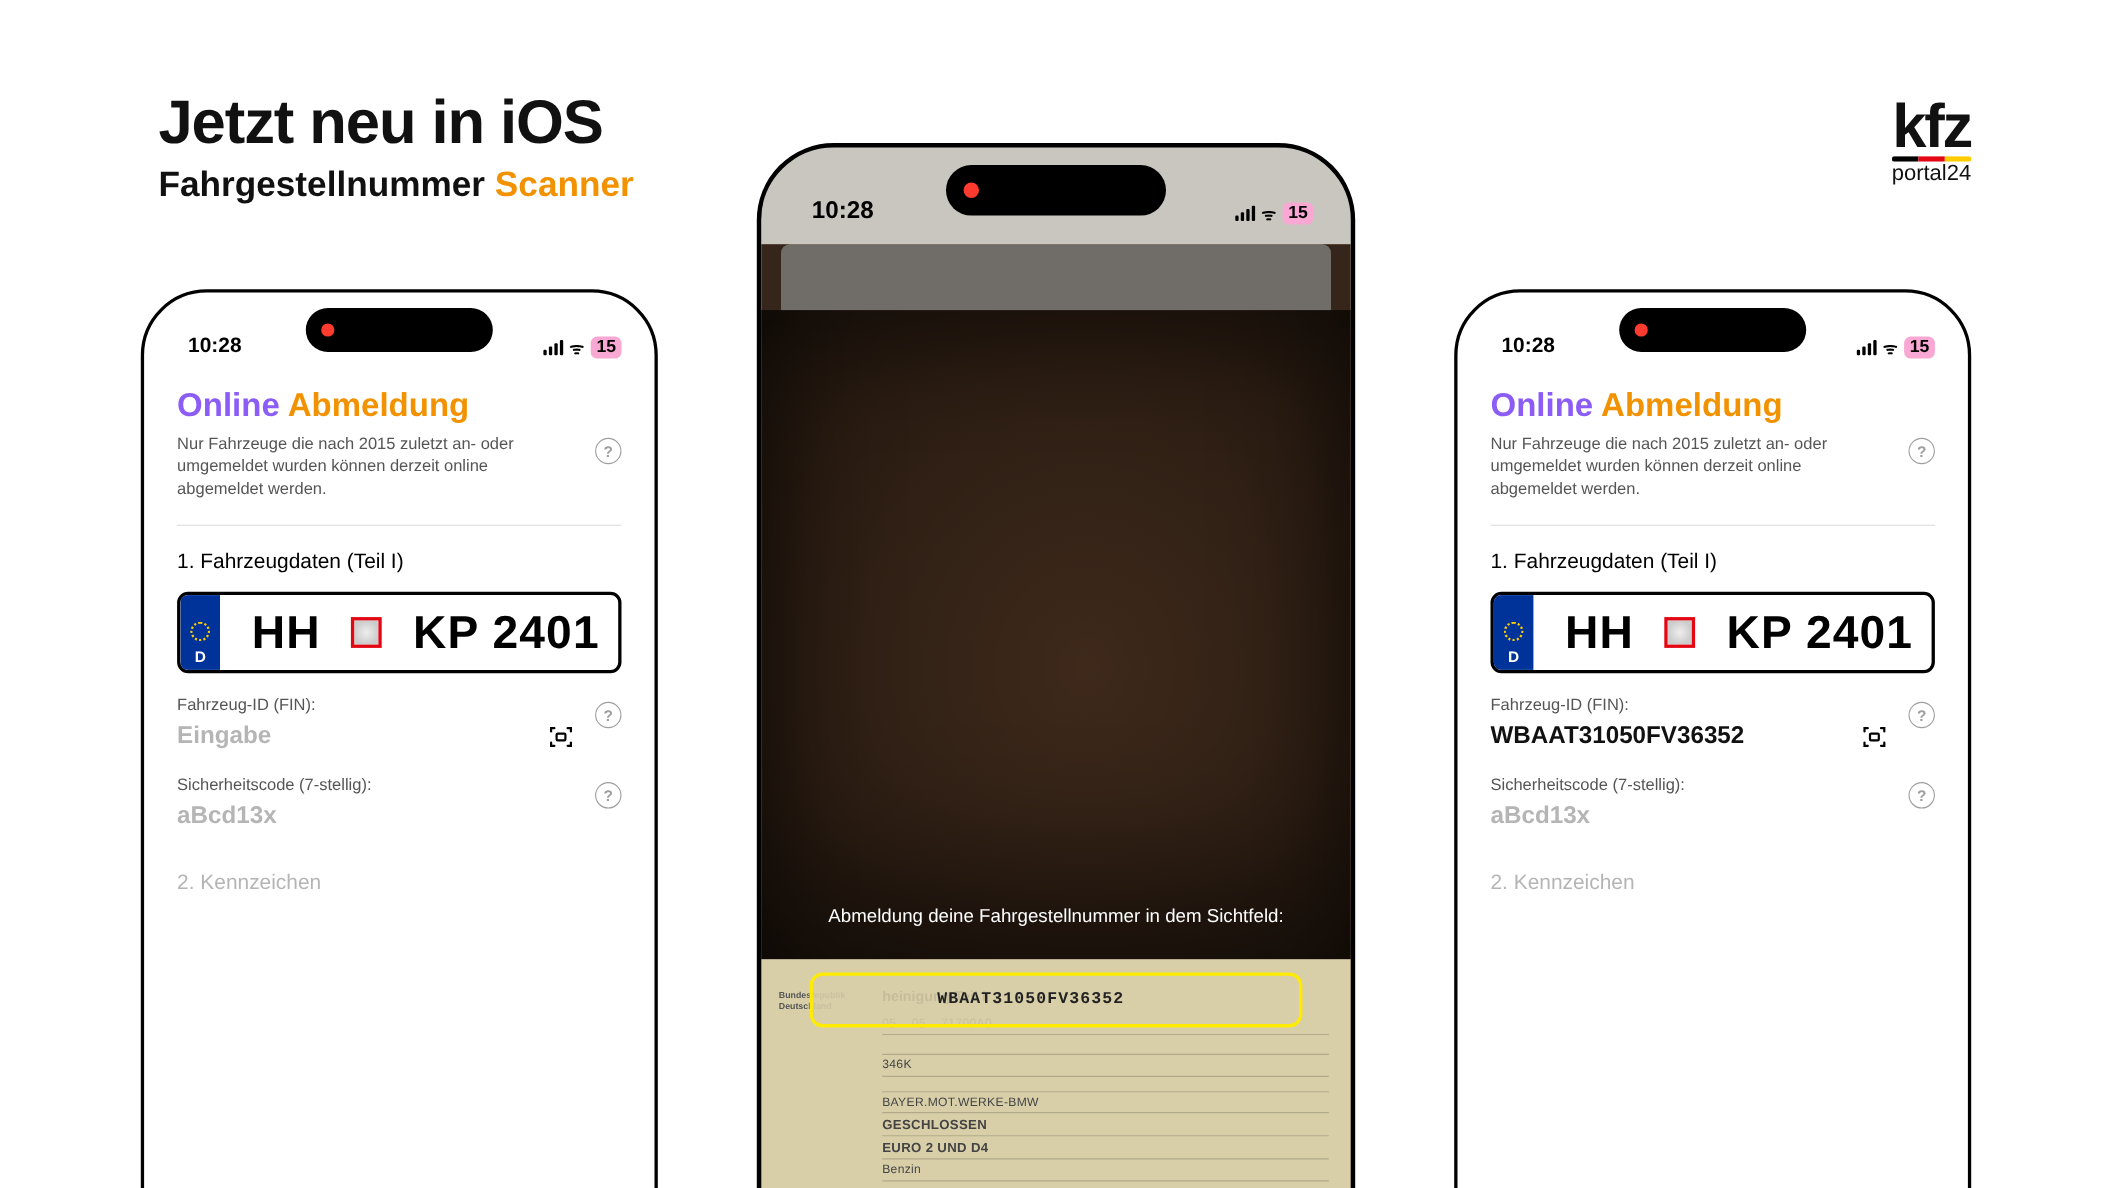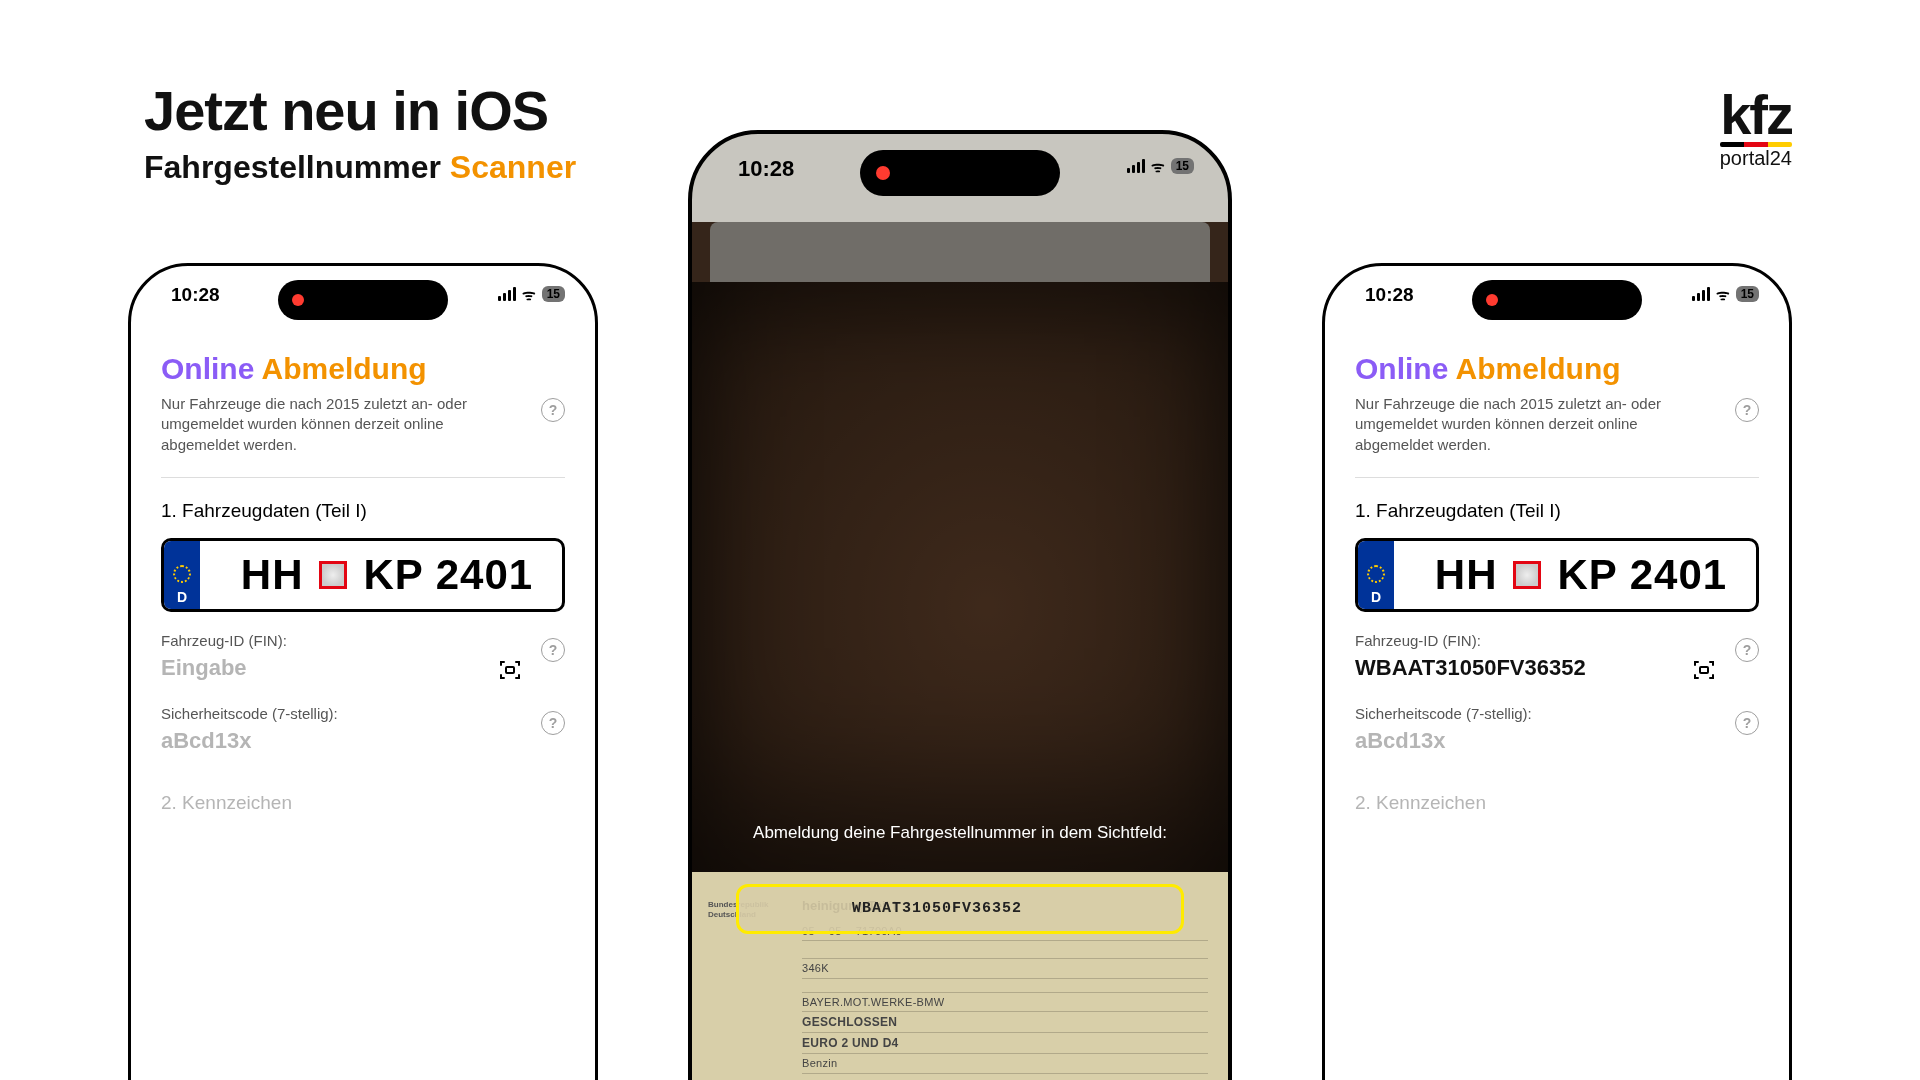--- a/index.html
+++ b/index.html
@@ -79,21 +79,21 @@
     width: 544px;
     height: 1100px;
     border-radius: 70px;
     border: 4px solid #000;
     background: #C8C6BF;
   }
 
   
   .statusbar {
     display: flex;
-    align-items: flex-start;
+    align-items: flex-end;
     justify-content: space-between;
     padding: 18px 30px 0 40px;
     height: 60px;
     font-size: 19px;
     font-weight: 700;
     color: #000;
     position: relative;
   }
   .phone.center .statusbar { padding: 22px 34px 0 46px; font-size:22px; height:70px;}
   .island {
@@ -118,23 +118,23 @@
   .phone.center .island-dot { width:14px; height:14px; }
   .status-icons { display:flex; align-items:center; gap:6px; }
   .sig-bars { display:flex; align-items:flex-end; gap:2px; height:14px; }
   .sig-bars span { width:3px; background:#000; border-radius:1px; }
   .sig-bars span:nth-child(1){height:5px;}
   .sig-bars span:nth-child(2){height:8px;}
   .sig-bars span:nth-child(3){height:11px;}
   .sig-bars span:nth-child(4){height:14px;}
   .wifi { font-size:15px; }
   .battery {
-    background:#737373;
+    background:#f9a8d4;
     color:#000;
-    font-size:12px;
+    font-size:16px;
     font-weight:700;
     padding:1px 5px;
     border-radius:6px;
   }
 
   
   .content {
     padding: 26px 30px 0 30px;
   }
   .page-title {
@@ -201,21 +201,21 @@
     width:18px;height:18px;
     border:2px dotted #FFCC00;
     border-radius:50%;
     margin-bottom:6px;
   }
   .plate-text {
     flex:1;
     display:flex;
     align-items:center;
     justify-content:center;
-    gap:16px;
+    gap:28px;
     font-size:42px;
     font-weight:800;
     letter-spacing:1px;
     color:#000;
     margin-left:12px;
   }
   .plate-seal {
     width:28px;height:28px;
     border:3px solid #E30613;
     background:radial-gradient(circle,#eee 0%,#ccc 70%);

